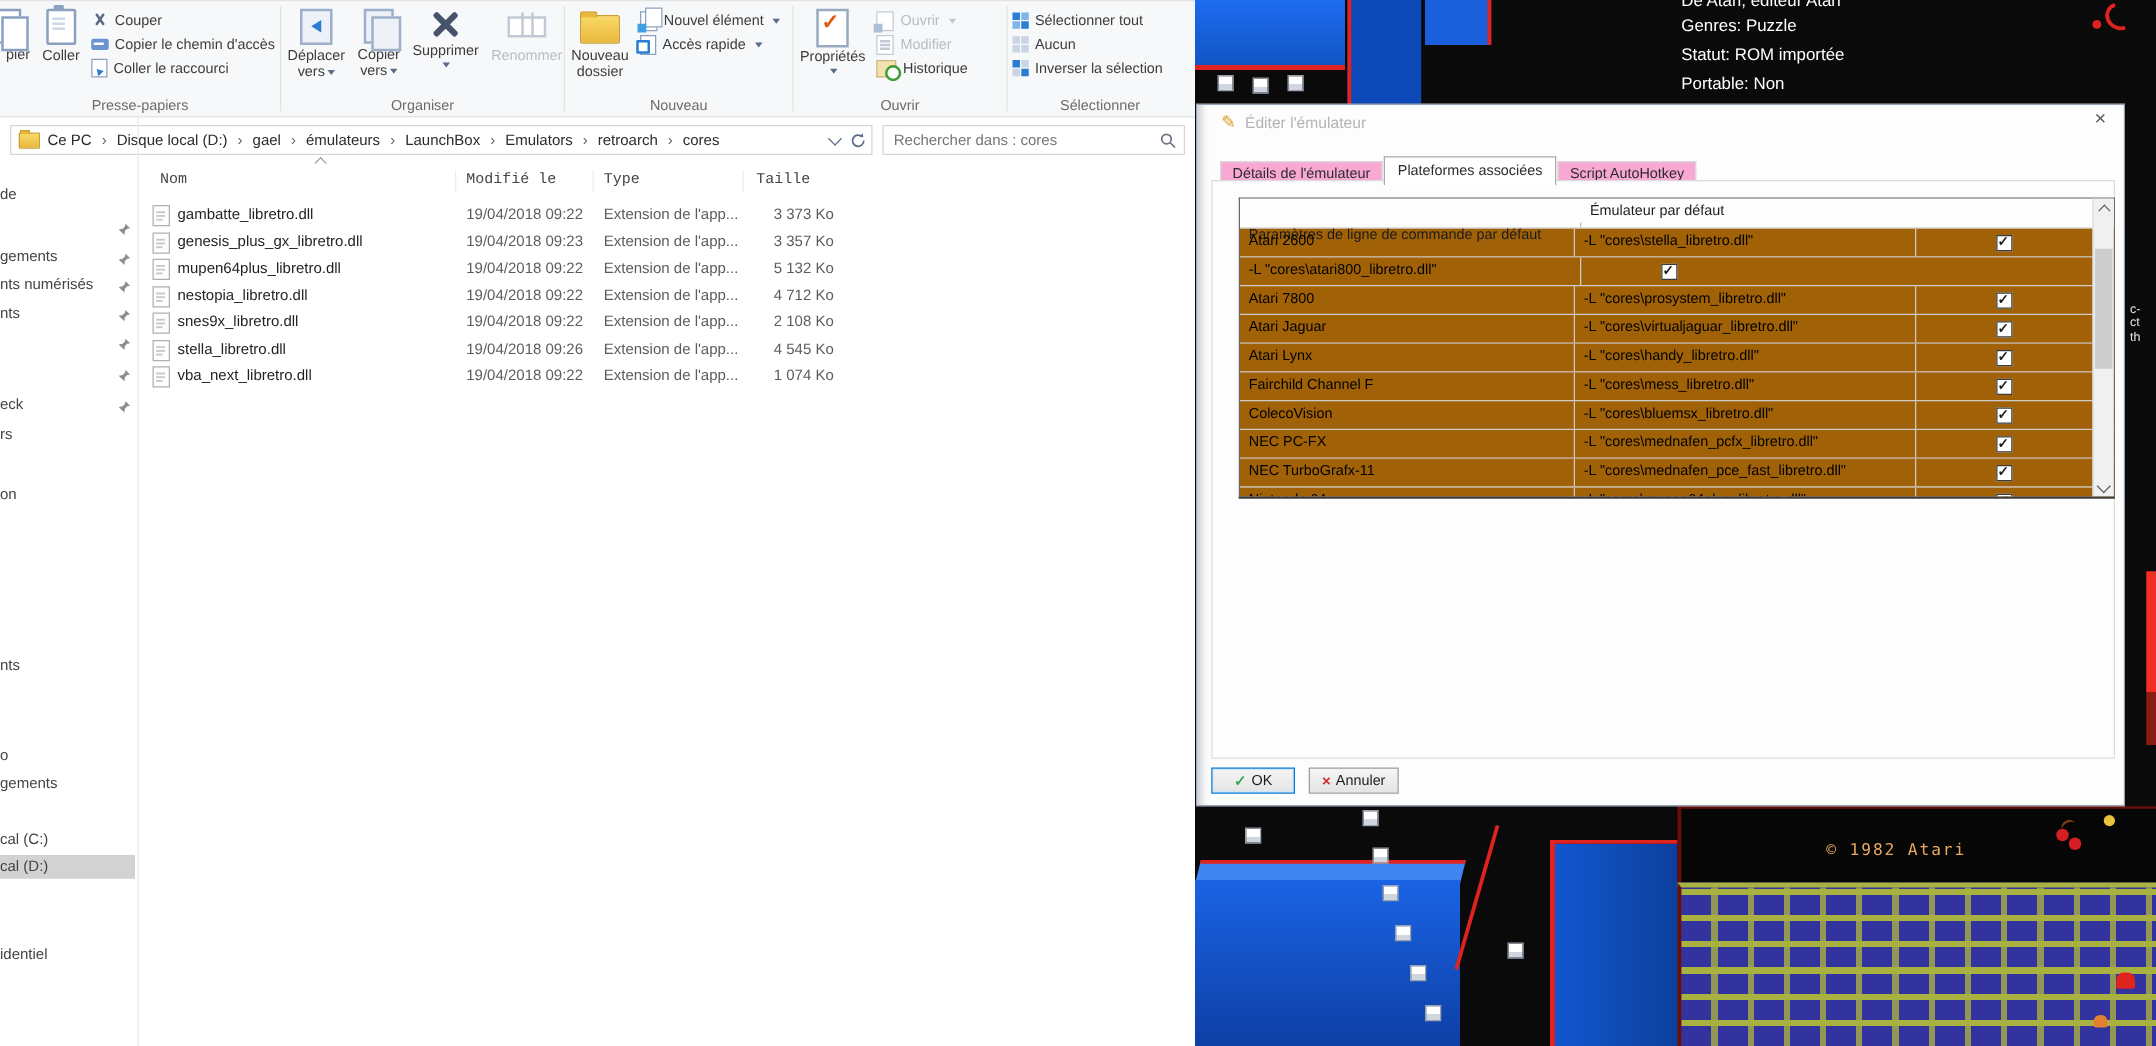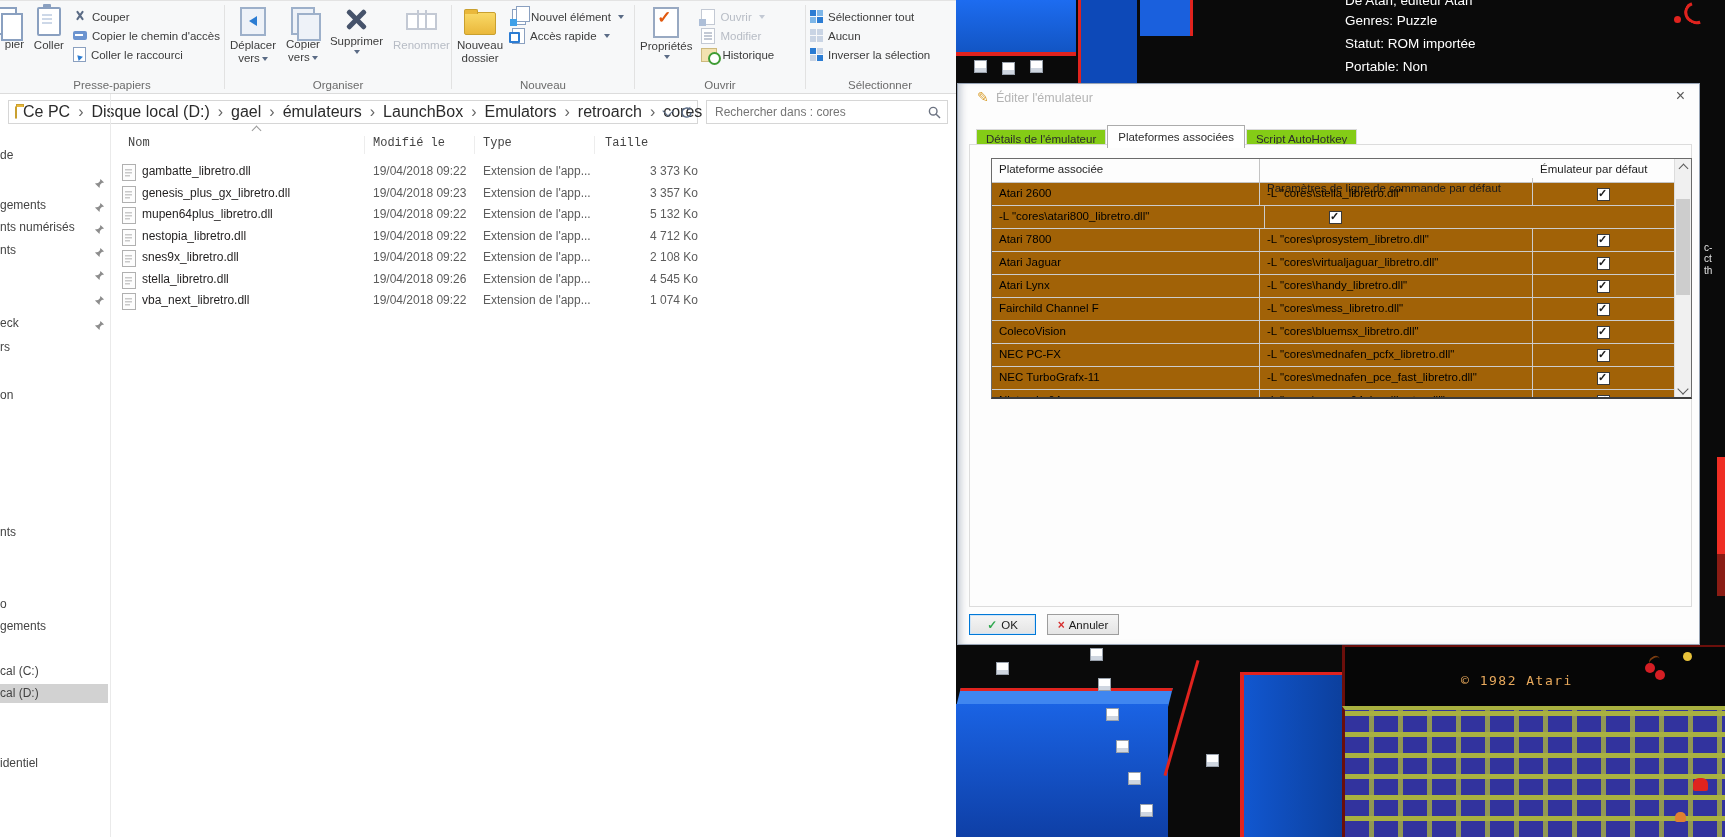--- a/index.html
+++ b/index.html
@@ -77,21 +77,21 @@
     linear-gradient(#c9d4e4,#c9d4e4) 7px 7px/6px 6px no-repeat;}
   .i-selinv{width:13px;height:13px;background:
     linear-gradient(#2b7cd3,#2b7cd3) 0 0/6px 6px no-repeat,
     linear-gradient(#c9d4e4,#c9d4e4) 7px 0/6px 6px no-repeat,
     linear-gradient(#c9d4e4,#c9d4e4) 0 7px/6px 6px no-repeat,
     linear-gradient(#2b7cd3,#2b7cd3) 7px 7px/6px 6px no-repeat;}
 
   
   .addrbar{position:absolute;left:0;top:94px;width:956px;height:36px;background:#fff;}
   .addrbox{position:absolute;left:8px;top:6px;width:690px;height:24px;border:1px solid #d6d6d6;background:#fff;display:flex;align-items:center;padding-left:6px;box-sizing:border-box;}
-  .crumbs{display:flex;align-items:center;margin-left:6px;color:#2b2b2b;font-size:16px;white-space:nowrap;}
+  .crumbs{display:flex;align-items:center;margin-left:6px;color:#2b2b2b;font-size:12px;white-space:nowrap;}
   .crumb{cursor:default;}
   .crumb::after{content:"›";margin:0 8px;color:#666;}
   .crumbs .crumb:last-child::after{content:"";margin:0;}
   .addr-tools{position:absolute;right:4px;top:5px;display:flex;align-items:center;gap:8px;}
   .chev-down{width:7px;height:7px;border-right:1.5px solid #5a6b85;border-bottom:1.5px solid #5a6b85;transform:rotate(45deg);margin-top:-3px;}
   .searchbox{position:absolute;left:706px;top:6px;width:242px;height:24px;border:1px solid #d6d6d6;background:#fff;box-sizing:border-box;}
   .searchtext{position:absolute;left:8px;top:4px;color:#757575;font-size:12px;}
   .searchicon{position:absolute;right:6px;top:5px;}
 
   
@@ -101,21 +101,21 @@
   .frow{position:relative;height:21.5px;font-size:12px;color:#211f1f;}
   .frow>span{position:absolute;top:3px;white-space:nowrap;}
   .i-dll{left:4px;top:3px;width:12px;height:15px;background:
      linear-gradient(#c9c9c9,#c9c9c9) 2px 4px/7px 1.5px no-repeat,
      linear-gradient(#c9c9c9,#c9c9c9) 2px 7px/7px 1.5px no-repeat,
      linear-gradient(#c9c9c9,#c9c9c9) 2px 10px/5px 1.5px no-repeat,#fdfdfd;
      border:1px solid #b0b0b0;}
   .fname{left:24px;}
   .fdate{left:255px;color:#5c5c5c;}
   .ftype{left:365px;color:#5c5c5c;}
-  .fsize{left:470px;width:110px;text-align:right;color:#5c5c5c;}
+  .fsize{left:470px;width:110px;text-align:center;color:#5c5c5c;}
   .chev-up{width:6px;height:6px;border-left:1.5px solid #9a9a9a;border-top:1.5px solid #9a9a9a;transform:rotate(45deg);}
 
   
   .sideline{position:absolute;left:110px;top:94px;width:1px;height:743px;background:#eaeaea;}
   .srow{position:absolute;left:0;width:108px;height:19px;font-size:12px;color:#444;line-height:19px;white-space:nowrap;}
   .srow.selected{background:#d2d2d2;}
   .srow .pin{position:absolute;right:3px;top:4px;}
 
   
   #stage{position:absolute;left:956px;top:0;width:769px;height:837px;background:#0a0a0a;}
@@ -126,21 +126,21 @@
   .cube{position:absolute;width:13px;height:13px;background:linear-gradient(180deg,#ffffff 60%,#cfd6e0 60%);border:1px solid #98a0ab;box-sizing:border-box;}
   .curl{position:absolute;width:18px;height:16px;border:3px solid transparent;border-bottom-color:#e0231e;border-left-color:#e0231e;border-radius:50%;transform:rotate(25deg);}
 
   
   #dialog{position:absolute;left:957px;top:83px;width:743px;height:562px;background:#fdfdfd;
           border:1px solid #98a4b5;box-shadow:inset 7px 0 8px -5px rgba(60,80,110,.35);box-sizing:border-box;}
   .dtitle{position:absolute;left:38px;top:7px;color:#b4b4b4;font-size:12.5px;}
   .dpencil{position:absolute;left:19px;top:5px;color:#d89c28;font-size:14px;}
   .dclose{position:absolute;right:14px;top:4px;color:#5a5a5a;font-size:16px;line-height:16px;cursor:default;}
   .tabs{position:absolute;left:18px;top:41px;display:flex;align-items:flex-end;}
-  .tab{padding:3px 9px;border:1px solid #d9d9d9;border-bottom:none;background:#84cc16;color:#2c2c2c;margin-right:1px;font-size:11.5px;}
+  .tab{padding:3px 9px;border:1px solid #d9d9d9;border-bottom:none;background:#f9a8d4;color:#2c2c2c;margin-right:1px;font-size:11.5px;}
   .tab.active{background:#fff;border-color:#acacac;padding:5px 10px;position:relative;z-index:2;}
   .tabpanel{position:absolute;left:11px;top:60px;width:721px;height:461px;border:1px solid #dcdcdc;background:#fdfdfd;}
 
   .ptable{position:absolute;left:33px;top:74px;width:699px;border:1px solid #6b6b6b;border-bottom:2px solid #3c3c3c;background:#fff;}
   .thead{display:flex;height:23px;border-bottom:1px solid #c4c4c4;background:#fdfdfd;font-size:11.5px;color:#1c1c1c;}
   .thead .hc{padding:4px 0 0 7px;box-sizing:border-box;border-right:1px solid #c4c4c4;}
   .trow{display:flex;height:22px;border-bottom:1px solid #ccc;font-size:11.5px;color:#000;background:#a16207;}
   .tc{padding:4px 0 0 7px;box-sizing:border-box;border-right:1px solid #ccc;white-space:nowrap;overflow:hidden;}
   .c1{width:268px;}
   .c2{width:273px;}
@@ -483,21 +483,20 @@
 
     <div class="tabs">
       <span class="tab">Détails de l'émulateur</span>
       <span class="tab active">Plateformes associées</span>
       <span class="tab">Script AutoHotkey</span>
     </div>
     <div class="tabpanel"></div>
 
     <div class="ptable">
       <div class="thead">
-        <div class="hc hc1">Plateforme associée</div>
         <div class="hc hc2">Paramètres de ligne de commande par défaut</div>
         <div class="hc hc3">Émulateur par défaut</div>
       </div>
       <div>
 
       <div class="trow">
           <div class="tc c1">Atari 2600</div>
           <div class="tc c2">-L "cores\stella_libretro.dll"</div>
           <div class="tc c3">
             <span class="cb"></span>

